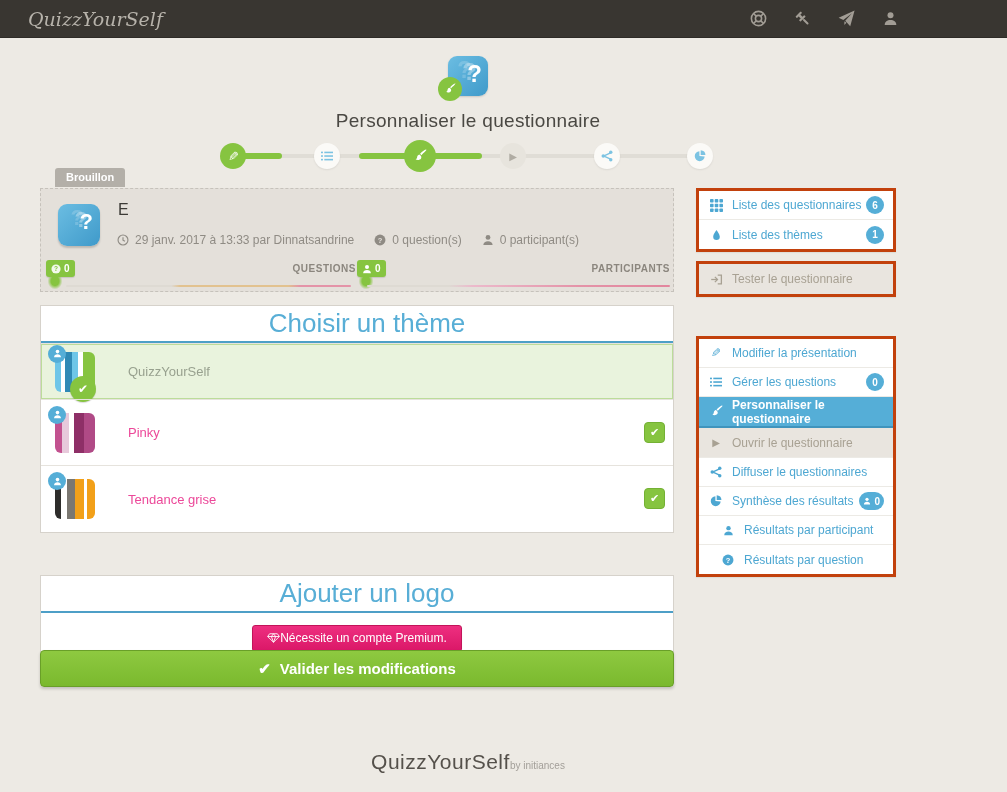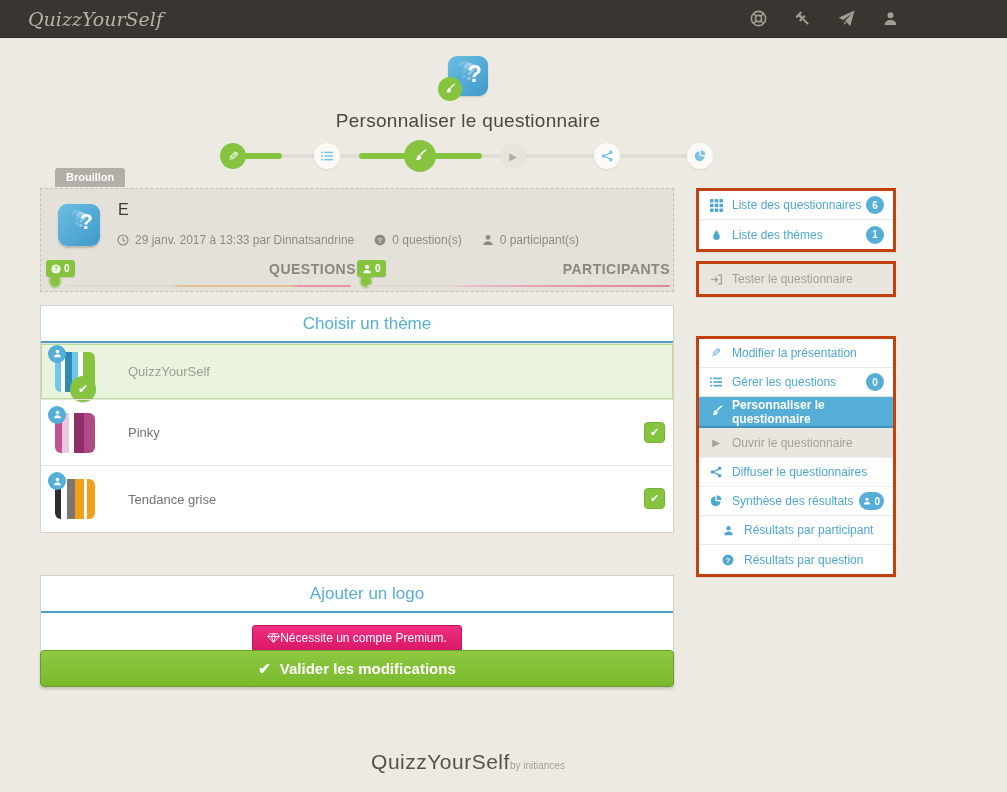--- a/index.html
+++ b/index.html
@@ -31,42 +31,42 @@
 
   
   .tag { position:absolute; left:55px; top:168px; background:#b3afa8; color:#fff; font-size:11px; font-weight:bold; padding:3px 11px 4px; border-radius:3px 3px 0 0; }
   .info { position:absolute; left:40px; top:188px; width:634px; height:104px; background:#e4e0da; border:1px dashed #c6c2bb; }
   .qz-icon { position:absolute; left:17px; top:15px; width:42px; height:42px; border-radius:9px; background:linear-gradient(135deg,#6bbde2,#3f9aca); box-shadow:0 2px 2px rgba(0,0,0,.18); }
   .qz-icon .qm { position:absolute; right:7px; top:5px; color:#fff; font-size:22px; font-weight:bold; text-shadow:-5px -2px 0 rgba(255,255,255,.35), -9px -4px 0 rgba(255,255,255,.18); }
   .qz-title { position:absolute; left:77px; top:12px; font-size:16px; color:#3c3a36; }
   .qz-meta { position:absolute; left:76px; top:44px; display:flex; align-items:center; gap:6px; font-size:12px; color:#8f8b84; }
   .qz-meta .sep { width:8px; }
   .half { position:absolute; top:71px; display:flex; align-items:center; }
-  .half .tab-label { margin-left:auto; font-size:14px; font-weight:bold; color:#8b867e; letter-spacing:.5px; cursor:pointer; }
+  .half .tab-label { margin-left:auto; font-size:10px; font-weight:bold; color:#8b867e; letter-spacing:.5px; cursor:pointer; }
   .gbadge { display:inline-flex; align-items:center; gap:3px; background:#86c440; color:#fff; font-size:10px; font-weight:bold; border-radius:3px; padding:3px 5px; box-shadow:0 1px 1px rgba(0,0,0,.12); }
   .marker { position:absolute; top:84px; width:14px; height:16px; background:radial-gradient(ellipse at center,#86c440 0%,#86c440 40%,rgba(134,196,64,0) 75%); }
   .tline { position:absolute; top:96px; height:2px; border-radius:1px; }
   .tline.one { left:25px; width:285px; background:linear-gradient(90deg,#dedad3 0%,#dedad3 37%,#e2c28f 40%,#e2c28f 78%,#e493a8 82%,#e493a8 100%); }
   .tline.two { left:326px; width:303px; background:linear-gradient(90deg,#dedad3 0%,#dedad3 27%,#ecb9cb 35%,#e493a8 70%,#e2859d 100%); }
 
   .panel { position:absolute; left:40px; width:634px; background:#fff; border:1px solid #d6d2cb; }
-  .panel-head { height:37px; display:flex; align-items:center; justify-content:center; font-size:17px; color:#58aed6; border-bottom:2px solid #4d9fc7;padding-left:20px; }
+  .panel-head { height:37px; display:flex; align-items:center; justify-content:center; font-size:26px; color:#58aed6; border-bottom:2px solid #4d9fc7;padding-left:20px; }
   .themes { top:305px; }
   .theme-row { position:relative; display:flex; align-items:center; padding:0 14px; border-top:1px solid #e6e3dd; cursor:pointer; }
   .theme-row:first-of-type { border-top:none; }
   .theme-row.sel { height:56px; background:#e9f3dd; box-shadow:inset 0 0 0 1px #bcdc9a; }
   .theme-row.r2 { height:66px; }
   .theme-row.r3 { height:67px; }
   .ticon { position:relative; width:40px; height:40px; border-radius:6px; margin-right:33px; flex:0 0 auto; }
   .ticon.t-quizz { background:linear-gradient(90deg,#6ec6e8 0 14%,#fff 14% 26%,#2f89b5 26% 42%,#6ec6e8 42% 58%,#fff 58% 70%,#86c440 70% 100%); }
   .ticon.t-pinky { background:linear-gradient(90deg,#c2518f 0 18%,#e7c9db 18% 34%,#fff 34% 48%,#8e2f67 48% 72%,#b04a86 72% 100%); }
   .ticon.t-grise { background:linear-gradient(90deg,#2e2d2b 0 16%,#fff 16% 30%,#7a7771 30% 50%,#f2a019 50% 72%,#fff 72% 80%,#f2a019 80% 100%); }
   .ubadge { position:absolute; left:-7px; top:-7px; width:18px; height:18px; border-radius:50%; background:#55aed7; color:#fff; display:flex; align-items:center; justify-content:center; }
   .selcheck { position:absolute; left:15px; bottom:-10px; width:26px; height:26px; border-radius:50%; background:#86c440; color:#fff; font-size:12px; display:flex; align-items:center; justify-content:center; box-shadow:0 1px 1px rgba(0,0,0,.15); }
-  .tname { font-size:13px; color:#737373; }
+  .tname { font-size:13px; color:#ec4899; }
   .theme-row.sel .tname { color:#98a18f; }
   .tcheck { position:absolute; right:8px; top:50%; margin-top:-11px; width:21px; height:21px; border-radius:4px; background:#86c440; border:1px solid #74b134; color:#fff; font-size:11px; display:flex; align-items:center; justify-content:center; cursor:pointer; }
 
   .logo-panel { top:575px; height:90px; }
   .logo-body { height:51px; display:flex; align-items:center; justify-content:center; }
   .premium-btn { display:inline-flex; align-items:center; background:linear-gradient(#ee2f80,#da1767); border:1px solid #c21459; color:#fff; font-size:12px; padding:5px 14px 6px; border-radius:3px; cursor:pointer; box-shadow:0 1px 1px rgba(0,0,0,.15); }
 
   .validate-btn { position:absolute; left:40px; top:650px; width:634px; height:37px; background:linear-gradient(#8ec940,#7ab92e); border:1px solid #699f28; border-radius:4px; color:#fff; font-size:15px; font-weight:bold; display:flex; align-items:center; justify-content:center; gap:9px; cursor:pointer; box-shadow:0 2px 3px rgba(0,0,0,.18); }
 
   

